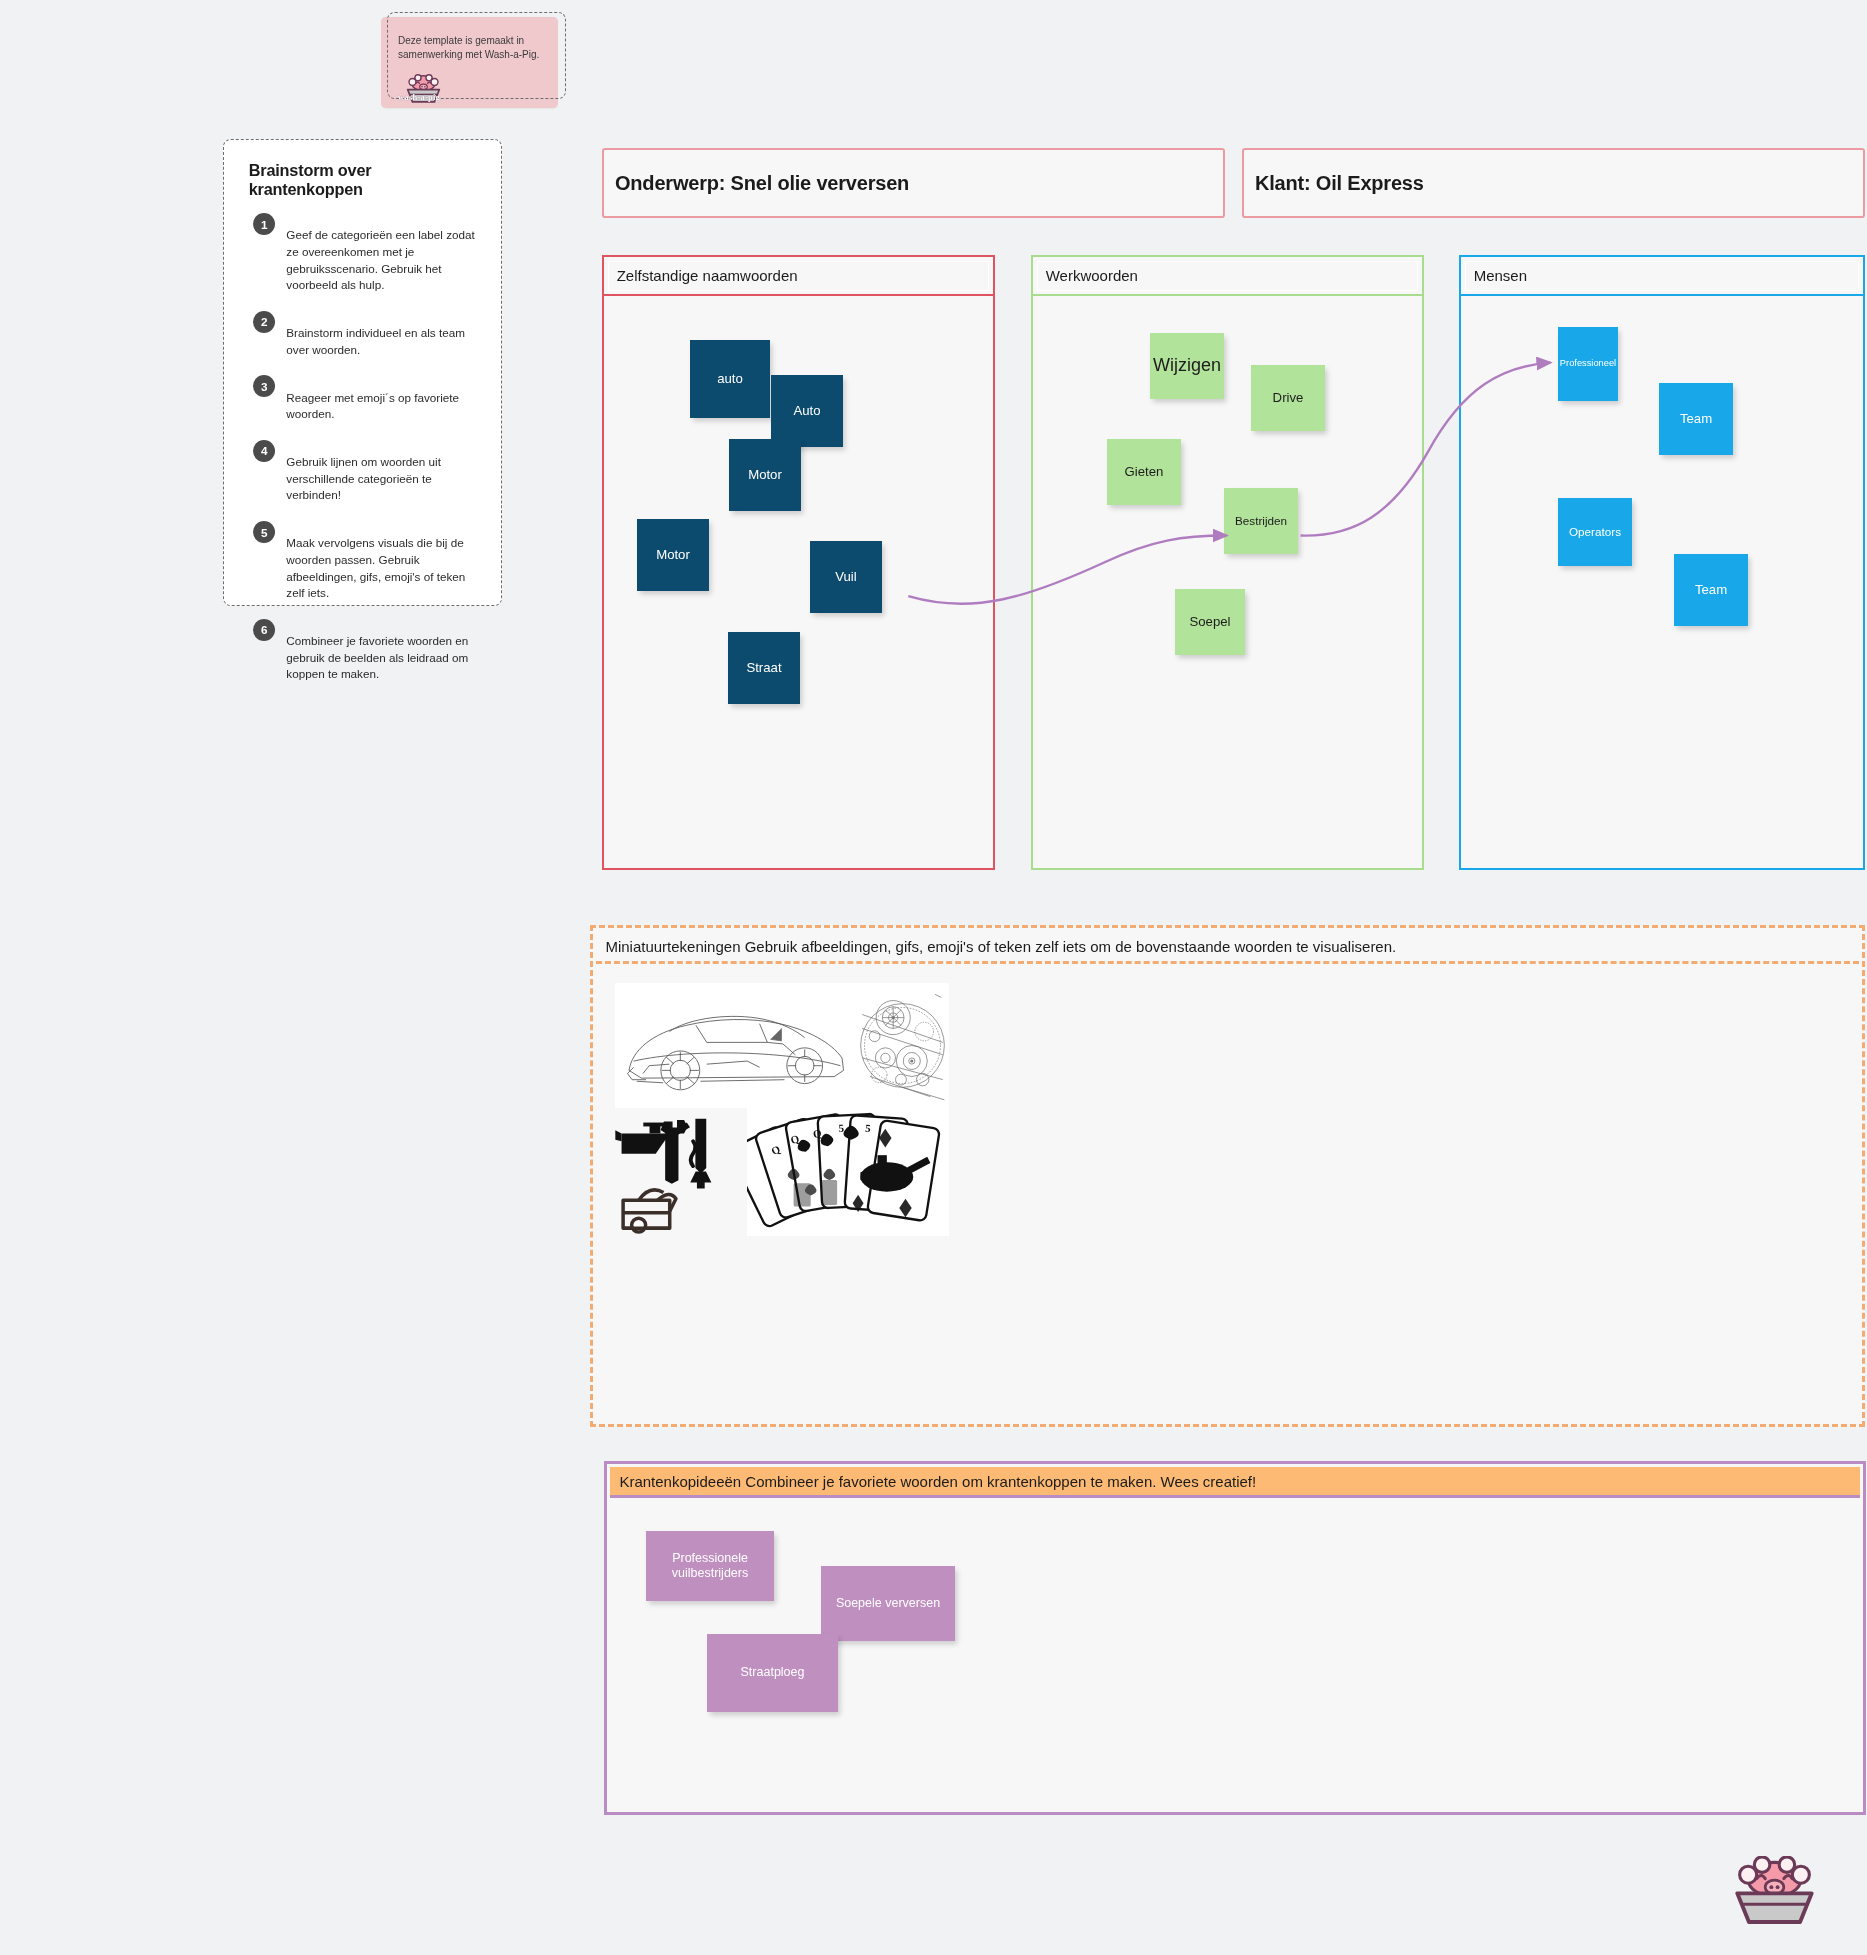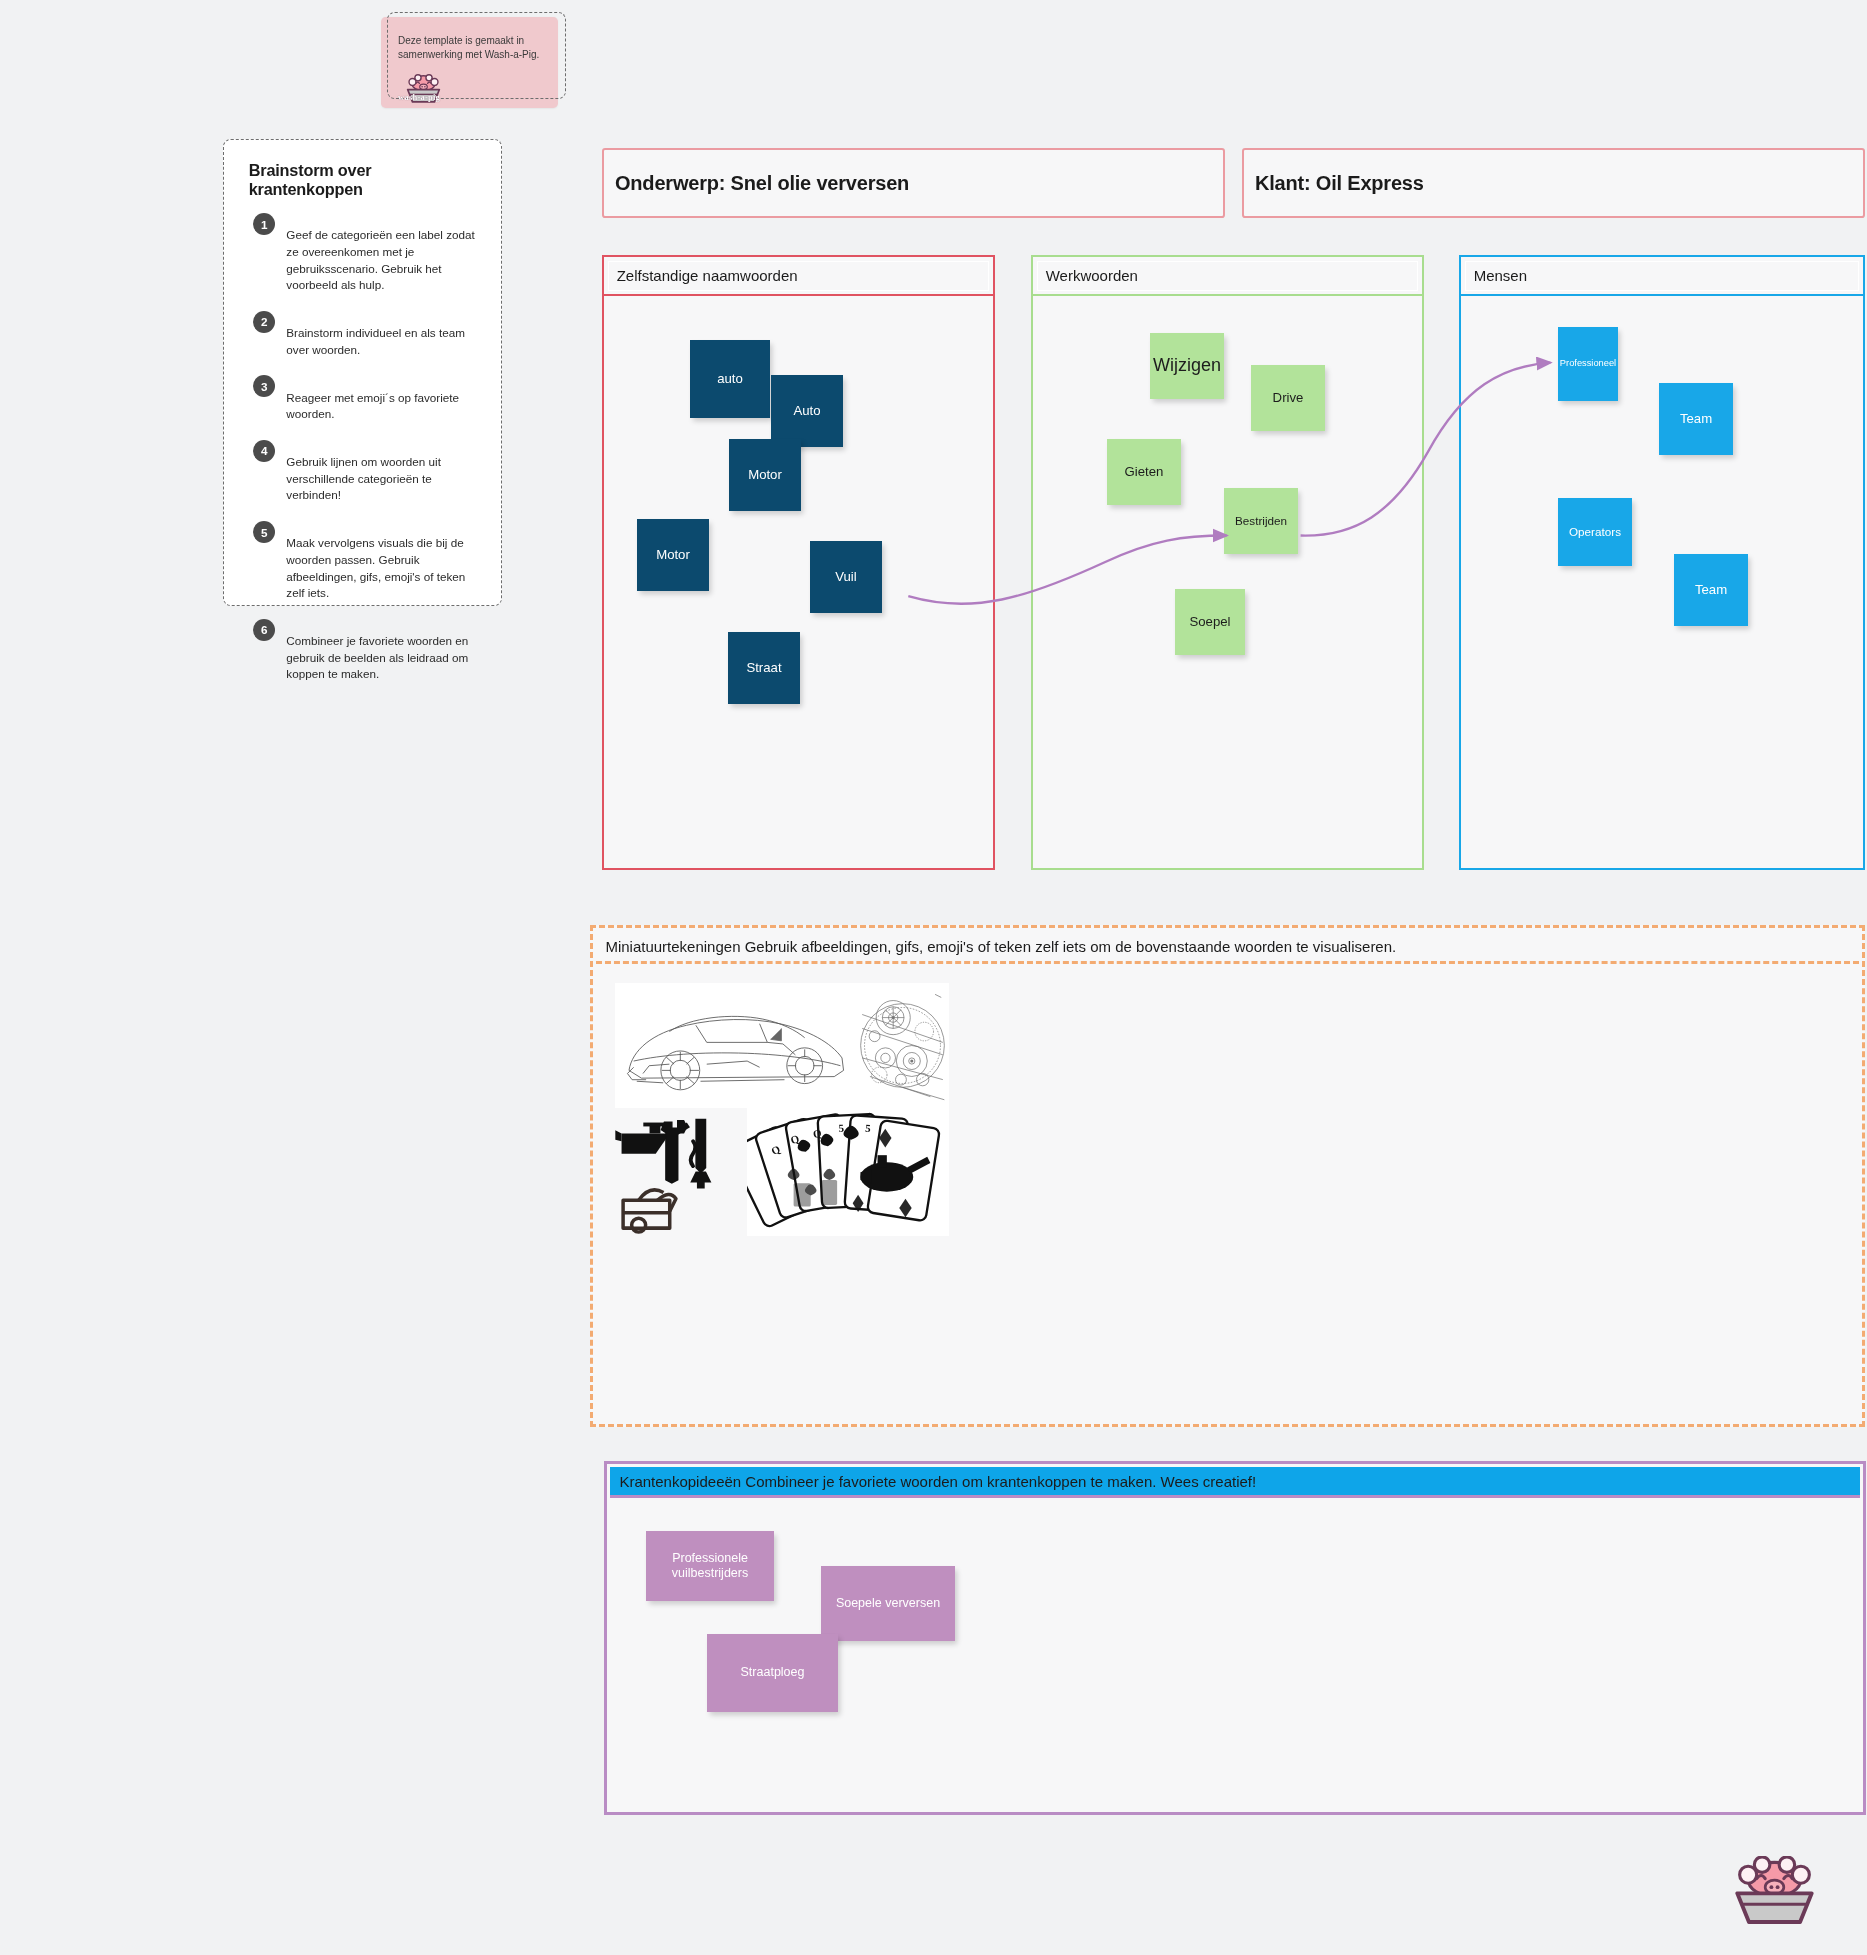--- a/index.html
+++ b/index.html
@@ -151,21 +151,21 @@
 
   
   #headlines-section {
     position: absolute; left: 604px; top: 1461px;
     width: 1262px; height: 354px;
     background: #f7f7f8;
     border: 3.1px solid #b98cc4;
   }
   #headlines-title {
     position: absolute; left: 3.1px; top: 3.1px; right: 3.1px; height: 31px;
-    background: #0ea5e9;
+    background: #fdba74;
     border-bottom: 3.1px solid #b98cc4;
     display: flex; align-items: center; padding-left: 9.3px;
   }
   #headlines-title span { font-size: 15px; color: #1b1b1b; white-space: nowrap; }
   #headlines-body { position: absolute; left: 0; right: 0; top: 34px; bottom: 0; }
 
   
   #connector-layer { position: absolute; inset: 0; pointer-events: none; }
 
   

